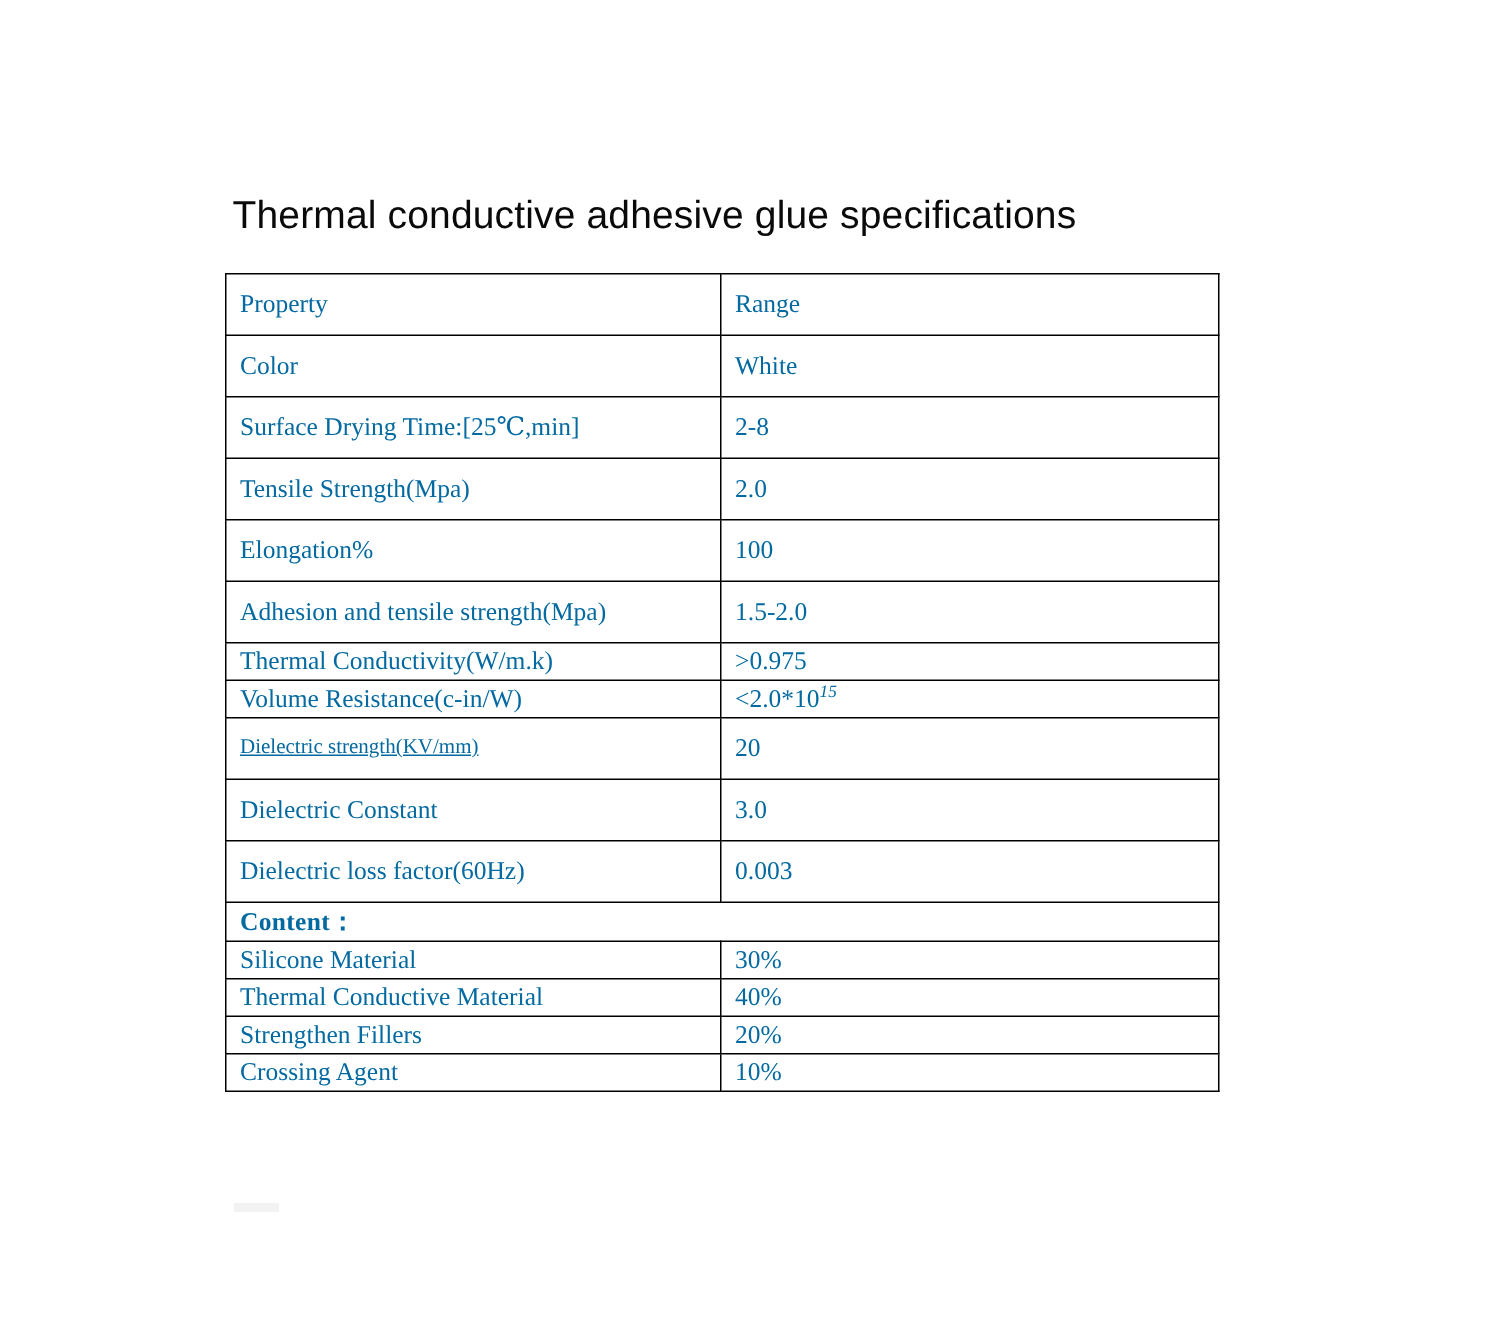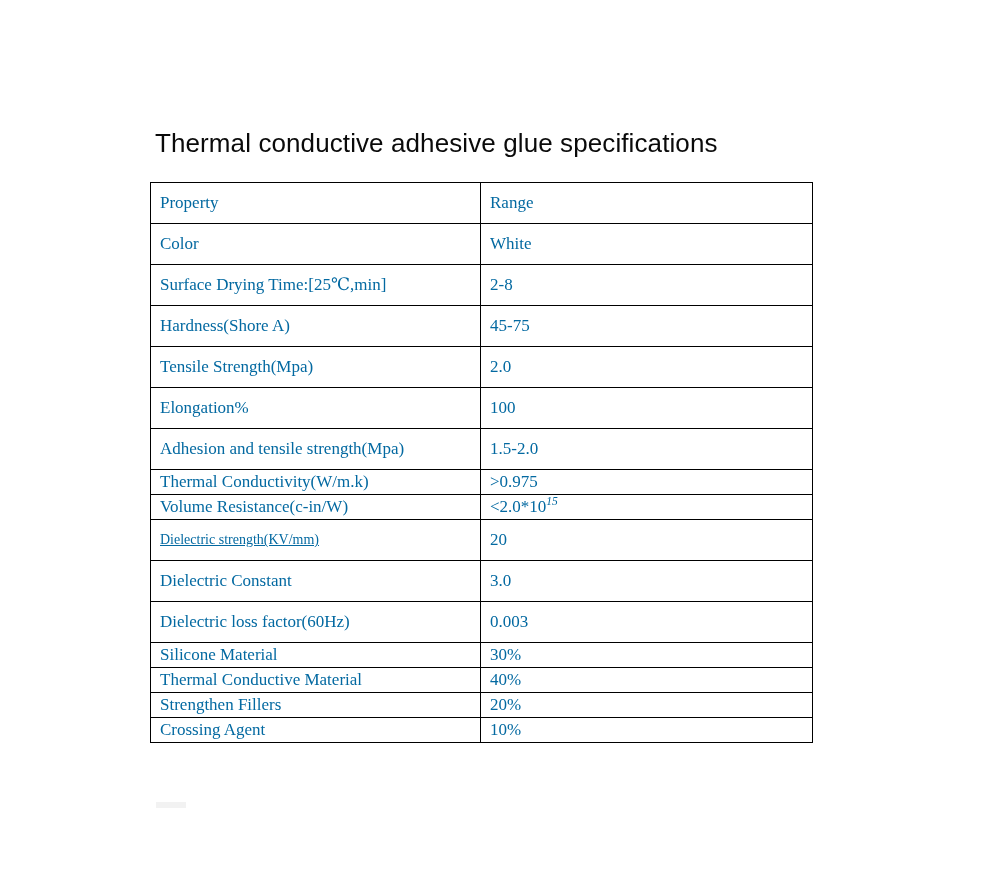--- a/index.html
+++ b/index.html
@@ -104,24 +104,20 @@
       <tr class="tall">
         <td>Color</td>
         <td>White</td>
       </tr>
 
       <tr class="tall">
         <td>Surface Drying Time:[25℃,min]</td>
         <td>2-8</td>
       </tr>
 
-      <tr class="tall">
-        <td>Hardness(Shore A)</td>
-        <td>45-75</td>
-      </tr>
 
       <tr class="tall">
         <td>Tensile Strength(Mpa)</td>
         <td>2.0</td>
       </tr>
 
       <tr class="tall">
         <td>Elongation%</td>
         <td>100</td>
       </tr>
@@ -150,20 +146,23 @@
         <td>Dielectric Constant</td>
         <td>3.0</td>
       </tr>
 
       <tr class="tall">
         <td>Dielectric loss factor(60Hz)</td>
         <td>0.003</td>
       </tr>
 
 
+      <tr class="content-row">
+        <td colspan="2">Content：</td>
+      </tr>
 
       <tr class="compact">
         <td>Silicone Material</td>
         <td>30%</td>
       </tr>
 
       <tr class="compact">
         <td>Thermal Conductive Material</td>
         <td>40%</td>
       </tr>

